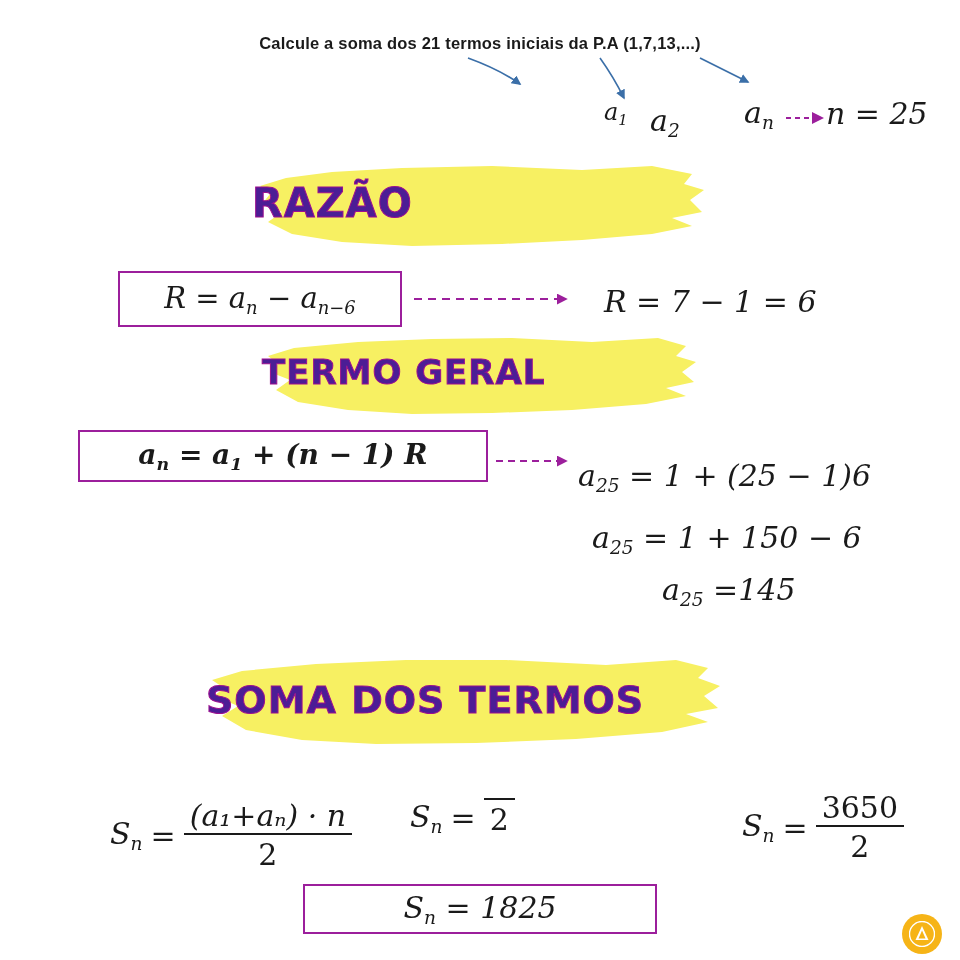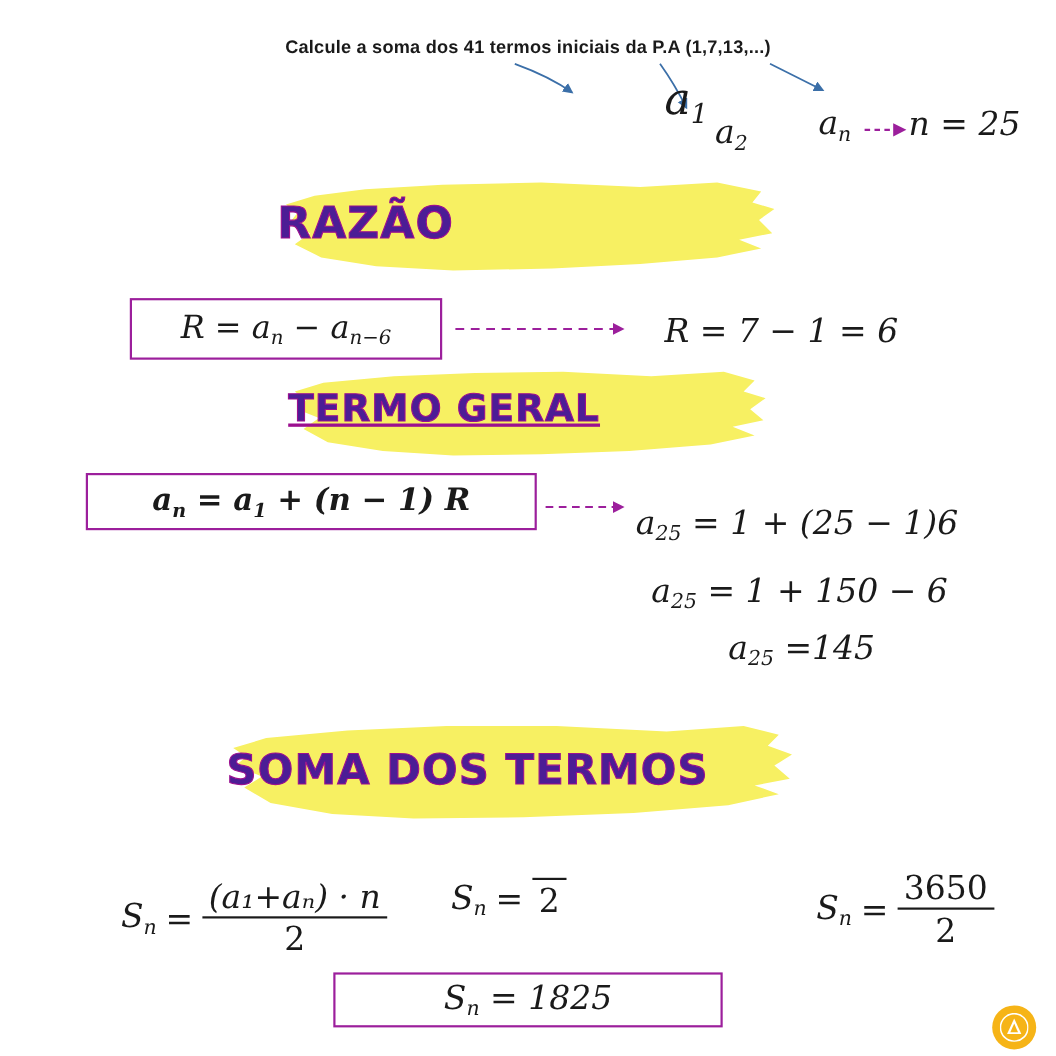--- a/index.html
+++ b/index.html
@@ -40,21 +40,21 @@
     white-space: nowrap;
   }
   .math.up { font-style: normal; }
   .sub {
     font-size: 0.62em;
     vertical-align: -0.32em;
     font-style: italic;
   }
 
   
-  .a1 { left: 604px; top: 68px; font-size: 40px; }
+  .a1 { left: 604px; top: 98px; font-size: 24px; }
   .a2 { left: 650px; top: 103px; font-size: 30px; }
   .an { left: 744px; top: 95px; font-size: 30px; }
   .neq { left: 826px; top: 96px; font-size: 30px; }
 
   
   svg.arrows {
     position: absolute;
     left: 0; top: 0;
     width: 960px; height: 960px;
     pointer-events: none;
@@ -135,21 +135,21 @@
     align-items: center;
     justify-content: center;
   }
   .badge svg { display: block; }
 </style>
 </head>
 <body>
 
 <div class="slide">
 
-  <div class="abs title">Calcule a soma dos 41 termos iniciais da P.A (1,7,13,...)</div>
+  <div class="abs title">Calcule a soma dos 21 termos iniciais da P.A (1,7,13,...)</div>
 
   <svg class="arrows" viewBox="0 0 960 960">
     <defs>
       <marker id="ahblue" markerWidth="7" markerHeight="7" refX="5" refY="3" orient="auto">
         <path d="M0,0 L6,3 L0,6 z" fill="#3b6fa8"></path>
       </marker>
       <marker id="ahpurple" markerWidth="7" markerHeight="7" refX="5" refY="3" orient="auto">
         <path d="M0,0 L6,3 L0,6 z" fill="#9c1f9c"></path>
       </marker>
     </defs>
@@ -187,21 +187,21 @@
       <span>a</span><span class="sub">n−6</span>
     </span>
   </div>
 
   <div class="abs math" style="left:604px; top:284px; font-size:30px;">R = 7 − 1 = 6</div>
 
   <div class="hl-wrap" style="left:262px; top:334px; width:448px; height:88px;">
     <svg width="448" height="88" viewBox="0 0 448 88" style="position:absolute;left:0;top:0;">
       <path d="M16,30 L6,22 L32,14 L96,8 L170,5 L250,4 L330,8 L396,4 L424,12 L414,22 L434,28 L420,38 L432,48 L404,54 L424,62 L384,70 L310,76 L230,79 L150,80 L86,76 L36,68 L14,56 L28,46 L8,38 Z" fill="#f7f062"></path>
     </svg>
-    <div class="hl-text" style="padding-top:18px; font-size:34px;text-decoration:underline;">TERMO GERAL</div>
+    <div class="hl-text" style="padding-top:18px; font-size:34px;">TERMO GERAL</div>
   </div>
 
   <div class="fbox" style="left:78px; top:430px; width:410px; height:52px; border-width:2px;">
     <span class="math" style="font-size:28px; font-weight:bold;text-align:right;">
       <span>a</span><span class="sub">n</span>
       <span>= a</span><span class="sub">1</span>
       <span>+ (n − 1) R</span>
     </span>
   </div>
 

